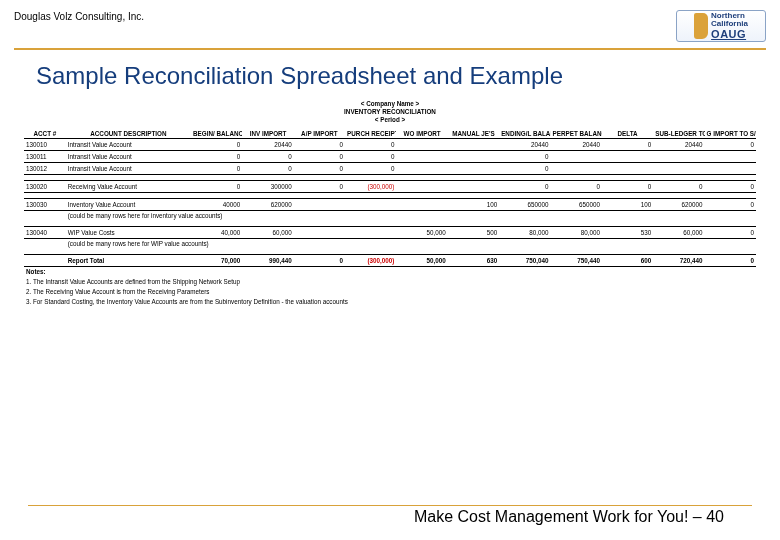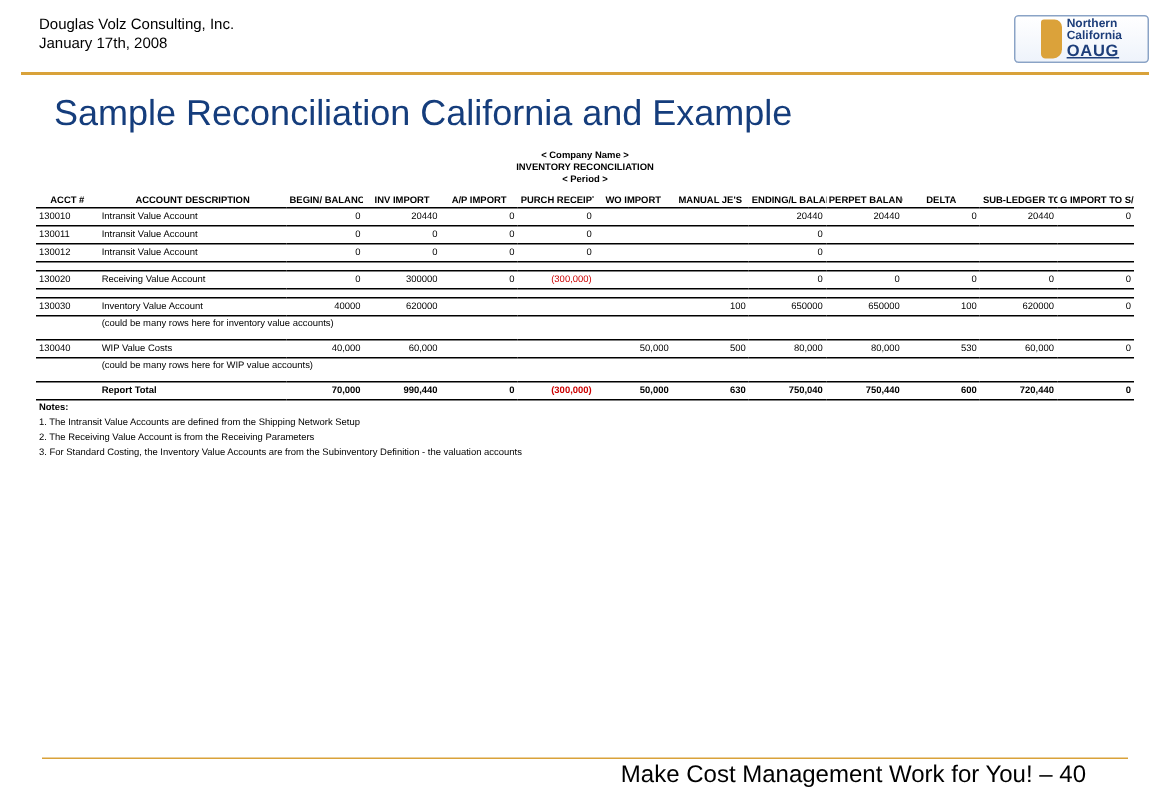--- a/index.html
+++ b/index.html
@@ -7,21 +7,21 @@
     width: 780px; height: 540px;
     background: #fff;
     font-family: Arial, Helvetica, sans-serif;
     color: #000;
     position: relative;
   }
   .header {
     padding: 10px 14px 4px 14px;
     display: flex; justify-content: space-between; align-items: flex-start;
   }
-  .header-left { font-size: 10px; line-height: 1.3; color: #000; margin-left: 12px; }
+  .header-left { font-size: 10px; line-height: 1.3; color: #000; }
   .logo {
     width: 90px; height: 32px;
     border: 1px solid #8aa3c6;
     background: linear-gradient(#fff,#eef3fb);
     border-radius: 3px;
     display: flex; flex-direction: row; align-items: center;
     padding: 2px 17px; gap: 3px;
   }
   .logo-state { width: 22px; height: 26px; background: #dba23a; border-radius: 2px 5px 6px 3px; }
   .logo-text { font-size: 8px; line-height: 1.05; color: #1d3e7a; font-weight: bold; }
@@ -66,34 +66,33 @@
     position: absolute; bottom: 14px; right: 56px;
     font-size: 16px; color: #000;
   }
 </style>
 </head>
 <body>
 
 <div class="header">
   <div class="header-left">
     <div>Douglas Volz Consulting, Inc.</div>
-    <div>January 17th, 2008</div>
   </div>
   <div class="logo">
     <div class="logo-state"></div>
     <div class="logo-text">
       <div>Northern</div>
       <div>California</div>
       <div class="logo-oaug">OAUG</div>
     </div>
   </div>
 </div>
 <div class="hr-line"></div>
 
-<div class="title">Sample Reconciliation California and Example</div>
+<div class="title">Sample Reconciliation Spreadsheet and Example</div>
 
 <div class="sheet-wrap">
   <div class="sheet-titles">
     <div>&lt; Company Name &gt;</div>
     <div>INVENTORY RECONCILIATION</div>
     <div>&lt; Period &gt;</div>
   </div>
 
   <table class="sheet">
     <colgroup>

